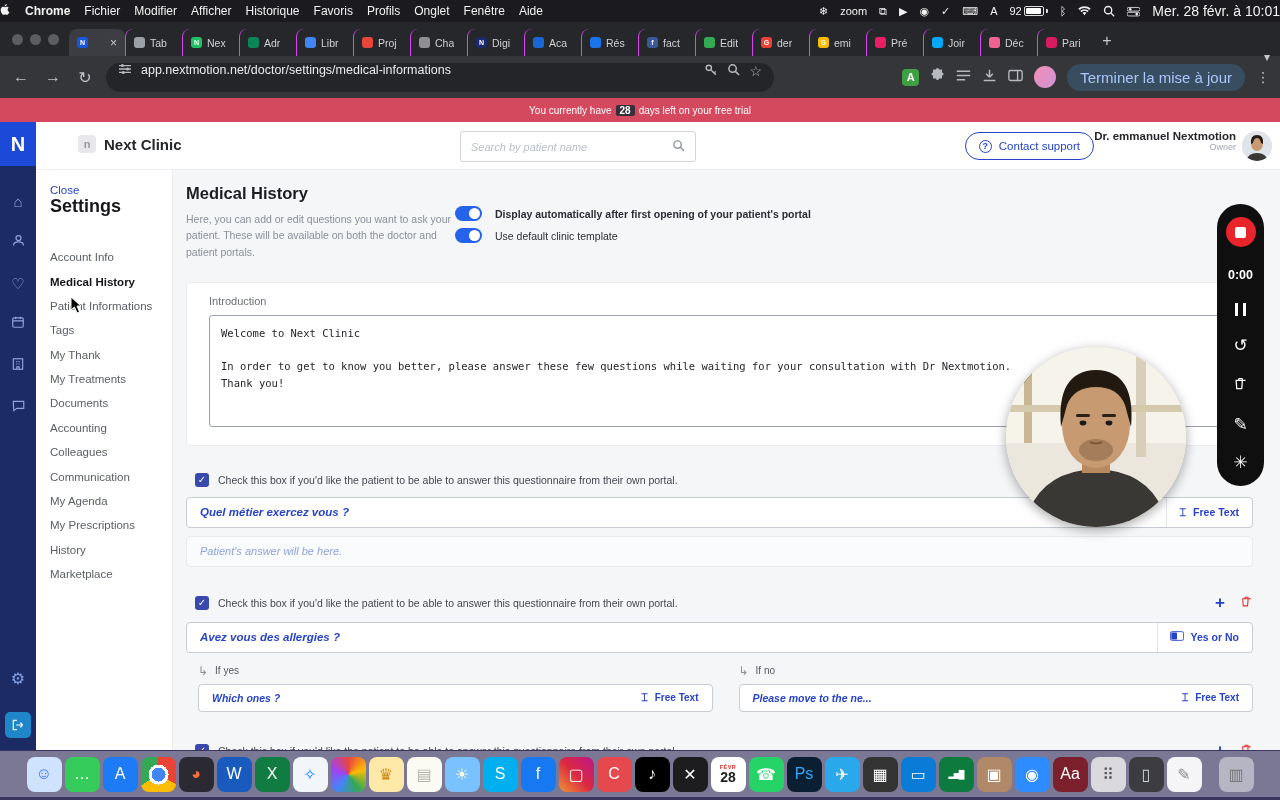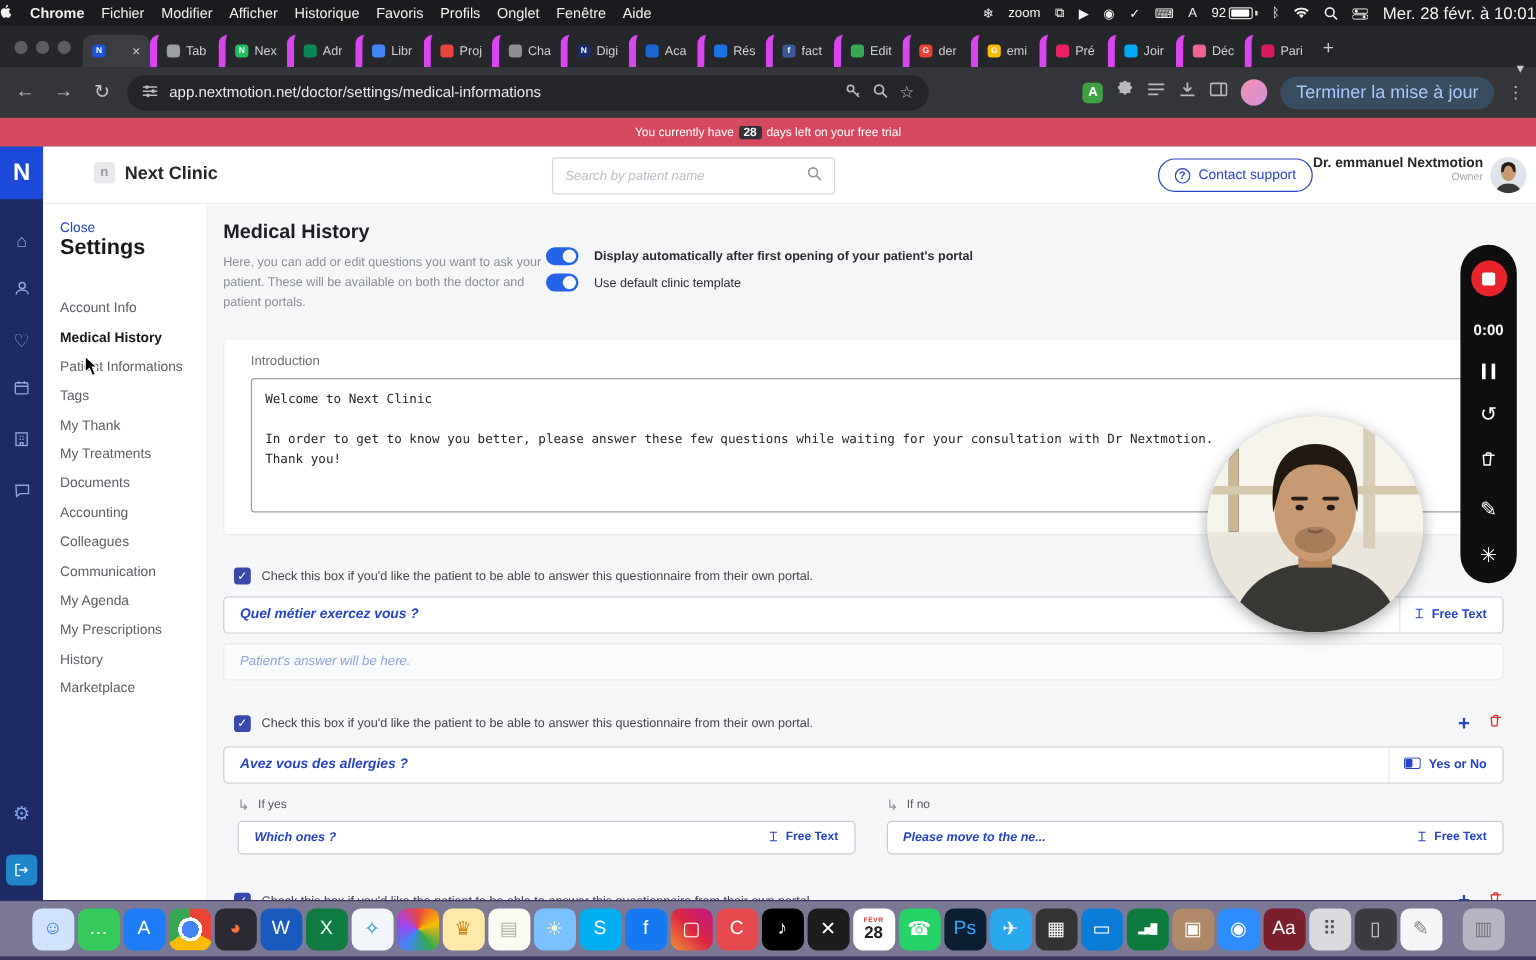--- a/index.html
+++ b/index.html
@@ -21,34 +21,34 @@
   .wifi-ico, .search-ico, .cc-ico { display:inline-flex; }
   .clock { font-size:14px; }
 
   
   .tabstrip { position:absolute; top:22px; left:0; right:0; height:34px; background:#26272b;
               display:flex; align-items:flex-end; padding:0 6px; z-index:89; }
   .traffic { display:flex; gap:7px; align-items:center; height:34px; padding:0 10px 0 6px; }
   .traffic span { width:11px; height:11px; border-radius:50%; background:#5c5d61; }
   .tabs { display:flex; align-items:flex-end; flex:1; min-width:0; }
   .tab { height:27px; display:flex; align-items:center; gap:5px; padding:0 8px; border-radius:8px 8px 0 0;
-         color:#cfd1d4; font-size:10.5px; flex:0 0 auto; width:57px; overflow:hidden; border-left:6px solid #d946ef; }
+         color:#cfd1d4; font-size:10.5px; flex:0 0 auto; width:57px; overflow:hidden; border-left:1px solid #d946ef; }
   .tab.active { background:#3b3d42; color:#fff; width:56px; border-left:none; }
   .favicon { width:11px; height:11px; border-radius:3px; flex:0 0 auto; display:grid; place-items:center;
              font-size:7px; font-weight:bold; color:#fff; background:#888; }
   .tab .tlabel { white-space:nowrap; overflow:hidden; }
   .tab .close { margin-left:auto; font-size:12px; color:#c9cbce; }
   .newtab-btn { width:26px; height:26px; margin-bottom:2px; color:#c8c9cc; font-size:16px; display:grid; place-items:center; }
   .tabs-caret { position:absolute; right:10px; top:28px; color:#c8c9cc; font-size:12px; }
 
   
   .toolbar { position:absolute; top:56px; left:0; right:0; height:42px; background:#35363a;
              display:flex; align-items:center; padding:0 10px; gap:10px; z-index:88; }
   .navbtn { color:#c0c3c7; font-size:16px; width:22px; text-align:center; }
-  .urlbar { width:668px; height:29px; background:#242528; border-radius:15px; display:flex; align-items:center;
+  .urlbar { width:668px; height:29px; background:#242528; border-radius:15px; display:flex; align-items:flex-start;
             padding:0 12px; gap:9px; color:#e8eaed; font-size:12.5px; }
   .urlbar .url { flex:1; white-space:nowrap; overflow:hidden; }
   .tb-icons { display:flex; align-items:center; gap:11px; margin-left:auto; }
   .chip-a { width:17px; height:17px; border-radius:4px; background:#3fa142; color:#fff; font-size:11px; font-weight:bold;
             display:grid; place-items:center; }
   .tb-avatar { width:22px; height:22px; border-radius:50%; background:linear-gradient(135deg,#f48fb1,#ce93d8); }
   .update-btn { height:27px; padding:0 13px; border-radius:14px; background:#394d60; color:#a8c7fa; font-size:15px;
                 display:flex; align-items:center; white-space:nowrap; }
   .kebab { color:#c0c3c7; font-size:14px; }
 

